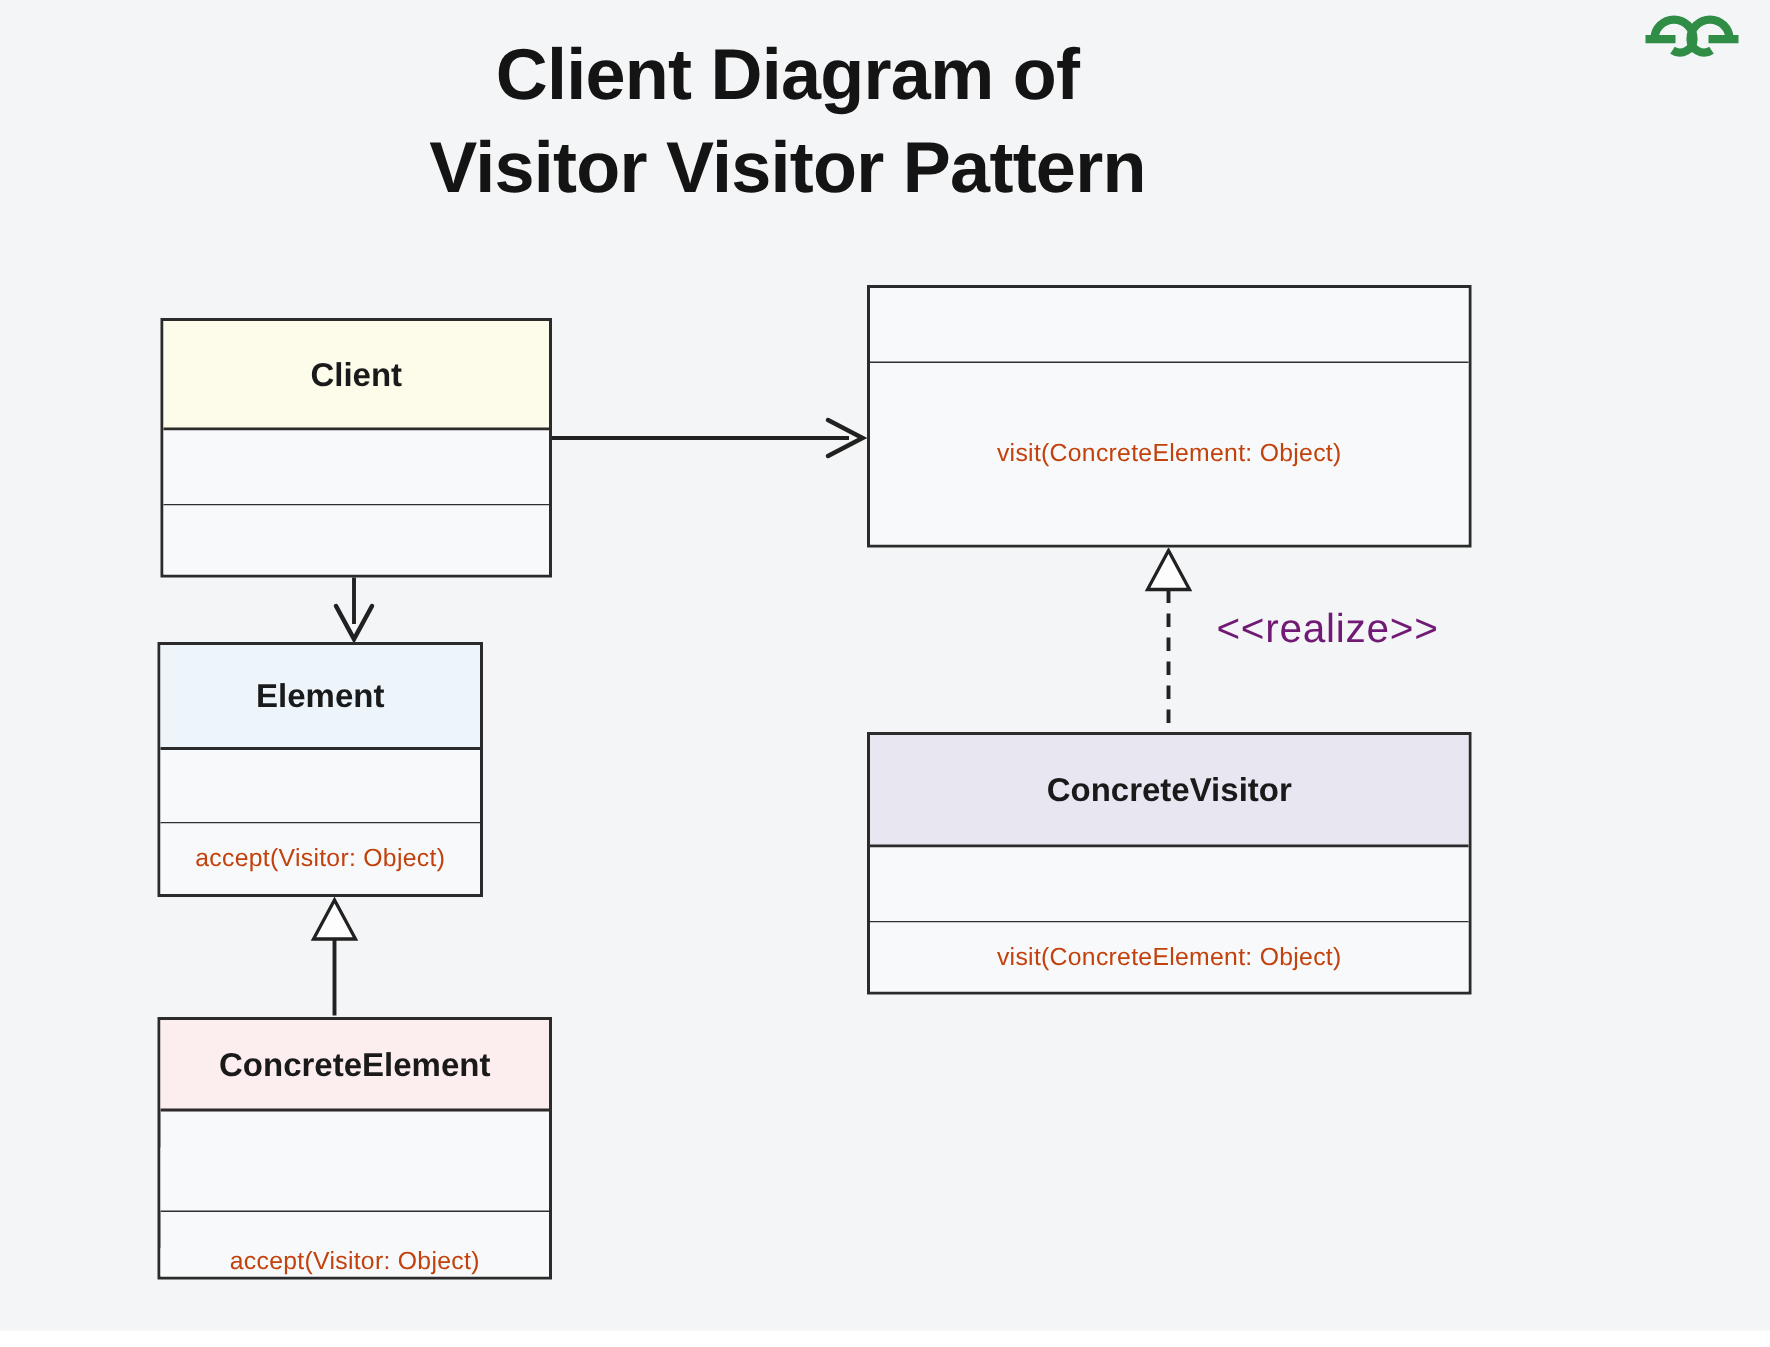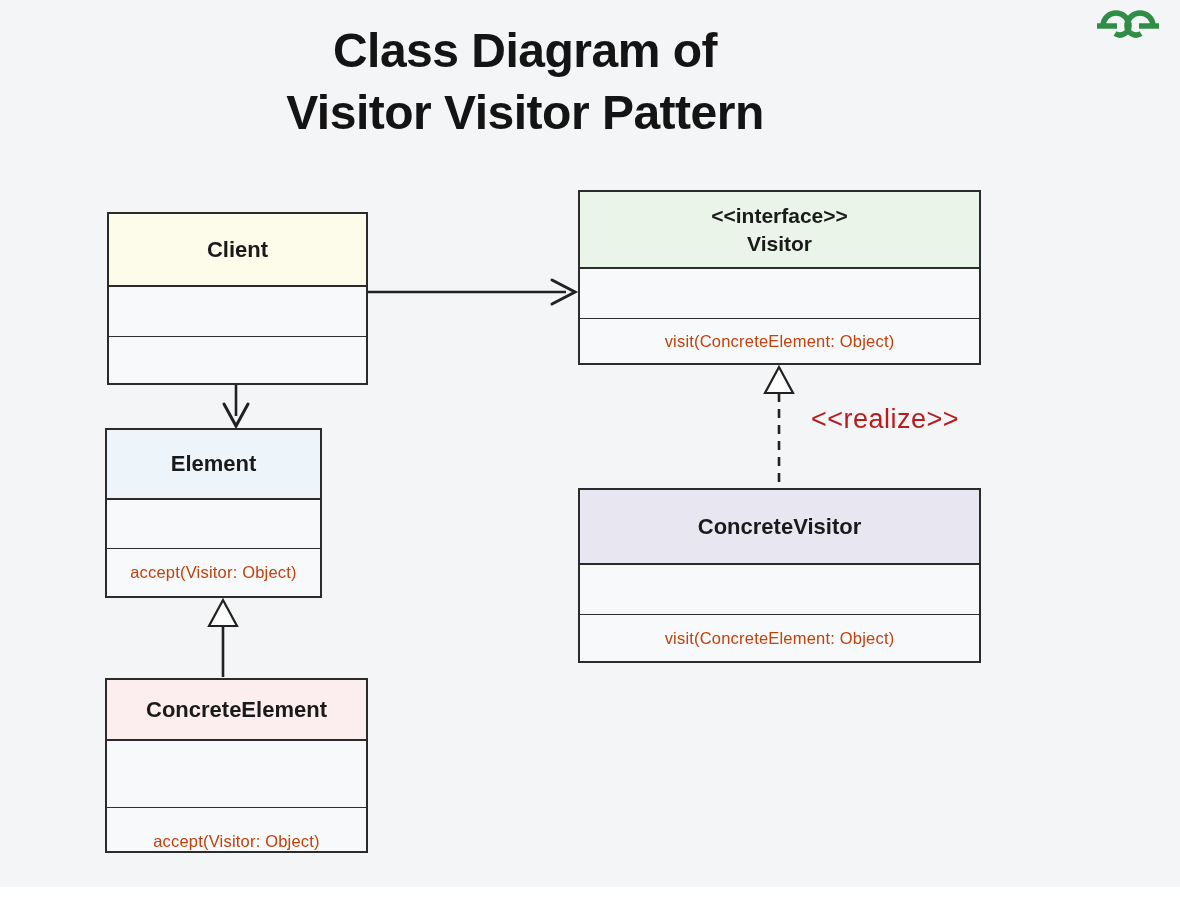--- a/index.html
+++ b/index.html
@@ -60,21 +60,21 @@
   .box-visitor          { left:578px; top:190px; width:403px; height:175px; }
   .box-visitor .uml-header { height:77px; }
   .box-visitor .uml-attrs  { height:50px; }
 
   .box-concrete-visitor { left:578px; top:488px; width:403px; height:175px; }
   .box-concrete-visitor .uml-header { height:75px; }
   .box-concrete-visitor .uml-attrs  { height:50px; }
 
   .realize-label {
     position:absolute; left:790px; top:404px; width:190px;
-    text-align:center; font-size:27px; font-weight:500; color:#b91c1c;
+    text-align:center; font-size:27px; font-weight:500; color:#701a75;
     letter-spacing:0.5px;
   }
 
   .bottom-strip { position:absolute; left:0; bottom:0; width:100%; height:11px; background:#ffffff; }
 </style>
 </head>
 <body>
 
 <div class="canvas">
 
@@ -95,21 +95,21 @@
       <path d="M223 626 L223 677" stroke="#212121" stroke-width="2.6" fill="none"></path>
     </g>
 
     <g>
       <polygon points="779,367 765,393 793,393" fill="#FDFDFD" stroke="#212121" stroke-width="2.2"></polygon>
       <path d="M779 393 L779 487" stroke="#212121" stroke-width="2.6" fill="none" stroke-dasharray="9 7"></path>
     </g>
   </svg>
 
   <div class="title-block">
-    <div>Class Diagram of</div>
+    <div>Client Diagram of</div>
     <div>Visitor Visitor Pattern</div>
   </div>
 
   <div class="logo">
     <svg width="70" height="34" viewBox="0 0 66 34" xmlns="http://www.w3.org/2000/svg">
       <g stroke="#2F8D46" stroke-width="5.5" fill="none">
         <path d="M8 19 A 13 13 0 1 1 34 19 A 9 9 0 0 1 20 26.5"></path>
         <path d="M2 19 L 22 19"></path>
         <path d="M32 19 A 13 13 0 1 1 58 19 M32 19 A 9 9 0 0 0 46 26.5"></path>
         <path d="M44 19 L 64 19"></path>
@@ -141,24 +141,20 @@
     <div class="uml-header hdr-concrete-element">
       <span>ConcreteElement</span>
     </div>
     <div class="uml-attrs"></div>
     <div class="uml-methods">
       <span>accept(Visitor: Object)</span>
     </div>
   </div>
 
   <div class="uml-box box-visitor">
-    <div class="uml-header hdr-visitor">
-      <span class="stereotype">&lt;&lt;interface&gt;&gt;</span>
-      <span class="iface-name">Visitor</span>
-    </div>
     <div class="uml-attrs"></div>
     <div class="uml-methods">
       <span>visit(ConcreteElement: Object)</span>
     </div>
   </div>
 
   <div class="uml-box box-concrete-visitor">
     <div class="uml-header hdr-concrete-visitor">
       <span>ConcreteVisitor</span>
     </div>

